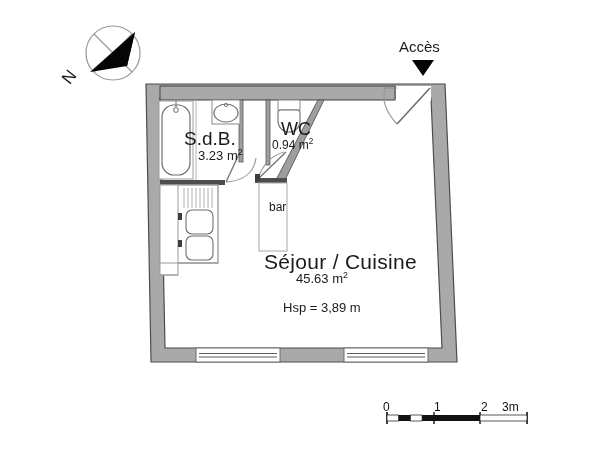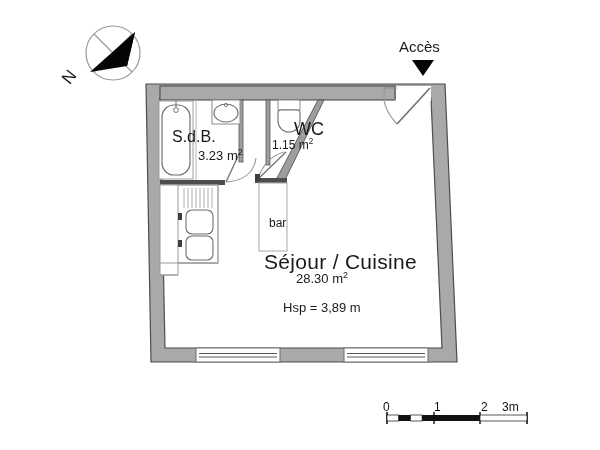--- a/index.html
+++ b/index.html
@@ -18,25 +18,25 @@
     color:#1a1a1a;
     white-space:nowrap;
     font-family:"Liberation Sans", sans-serif;
   }
   .lbl-acces{font-size:15px;left:399px;top:38px;}
   .lbl-n{
     font-size:17px;left:58px;top:76px;
     transform:rotate(-52deg);transform-origin:left top;
     font-weight:400;
   }
-  .lbl-sdb{font-size:16px;left:172px;top:128px;letter-spacing:0px;}
+  .lbl-sdb{font-size:19px;left:184px;top:128px;letter-spacing:0px;}
   .lbl-sdb-area{font-size:13px;left:198px;top:147px;}
-  .lbl-wc{font-size:18px;left:281px;top:119px;margin-left:13px;}
+  .lbl-wc{font-size:18px;left:281px;top:119px;}
   .lbl-wc-area{font-size:12px;left:272px;top:137px;}
-  .lbl-bar{font-size:12px;left:269px;top:216px;}
+  .lbl-bar{font-size:12px;left:269px;top:200px;}
   .lbl-sejour{font-size:21px;left:264px;top:250px;letter-spacing:0.3px;}
   .lbl-sejour-area{font-size:13px;left:296px;top:270px;}
   .lbl-hsp{font-size:13px;left:283px;top:300px;}
 
   .sc-lbl{position:absolute;font-size:12px;color:#111;}
   .sc0{left:383px;top:400px;}
   .sc1{left:434px;top:400px;}
   .sc2{left:481px;top:400px;}
   .sc3{left:502px;top:400px;}
 
@@ -179,26 +179,26 @@
 
   </svg>
 
   <div class="lbl lbl-acces">Accès</div>
   <div class="lbl lbl-n">N</div>
 
   <div class="lbl lbl-sdb">S.d.B.</div>
   <div class="lbl lbl-sdb-area"><span>3.23 m</span><sup>2</sup></div>
 
   <div class="lbl lbl-wc">WC</div>
-  <div class="lbl lbl-wc-area"><span>1.15 m</span><sup>2</sup></div>
+  <div class="lbl lbl-wc-area"><span>0.94 m</span><sup>2</sup></div>
 
   <div class="lbl lbl-bar">bar</div>
 
   <div class="lbl lbl-sejour">Séjour / Cuisine</div>
-  <div class="lbl lbl-sejour-area"><span>28.30 m</span><sup>2</sup></div>
+  <div class="lbl lbl-sejour-area"><span>45.63 m</span><sup>2</sup></div>
   <div class="lbl lbl-hsp">Hsp = 3,89 m</div>
 
   <div class="sc-lbl sc0">0</div>
   <div class="sc-lbl sc1">1</div>
   <div class="sc-lbl sc2">2</div>
   <div class="sc-lbl sc3">3m</div>
 
 </div>
 
 </body></html>

